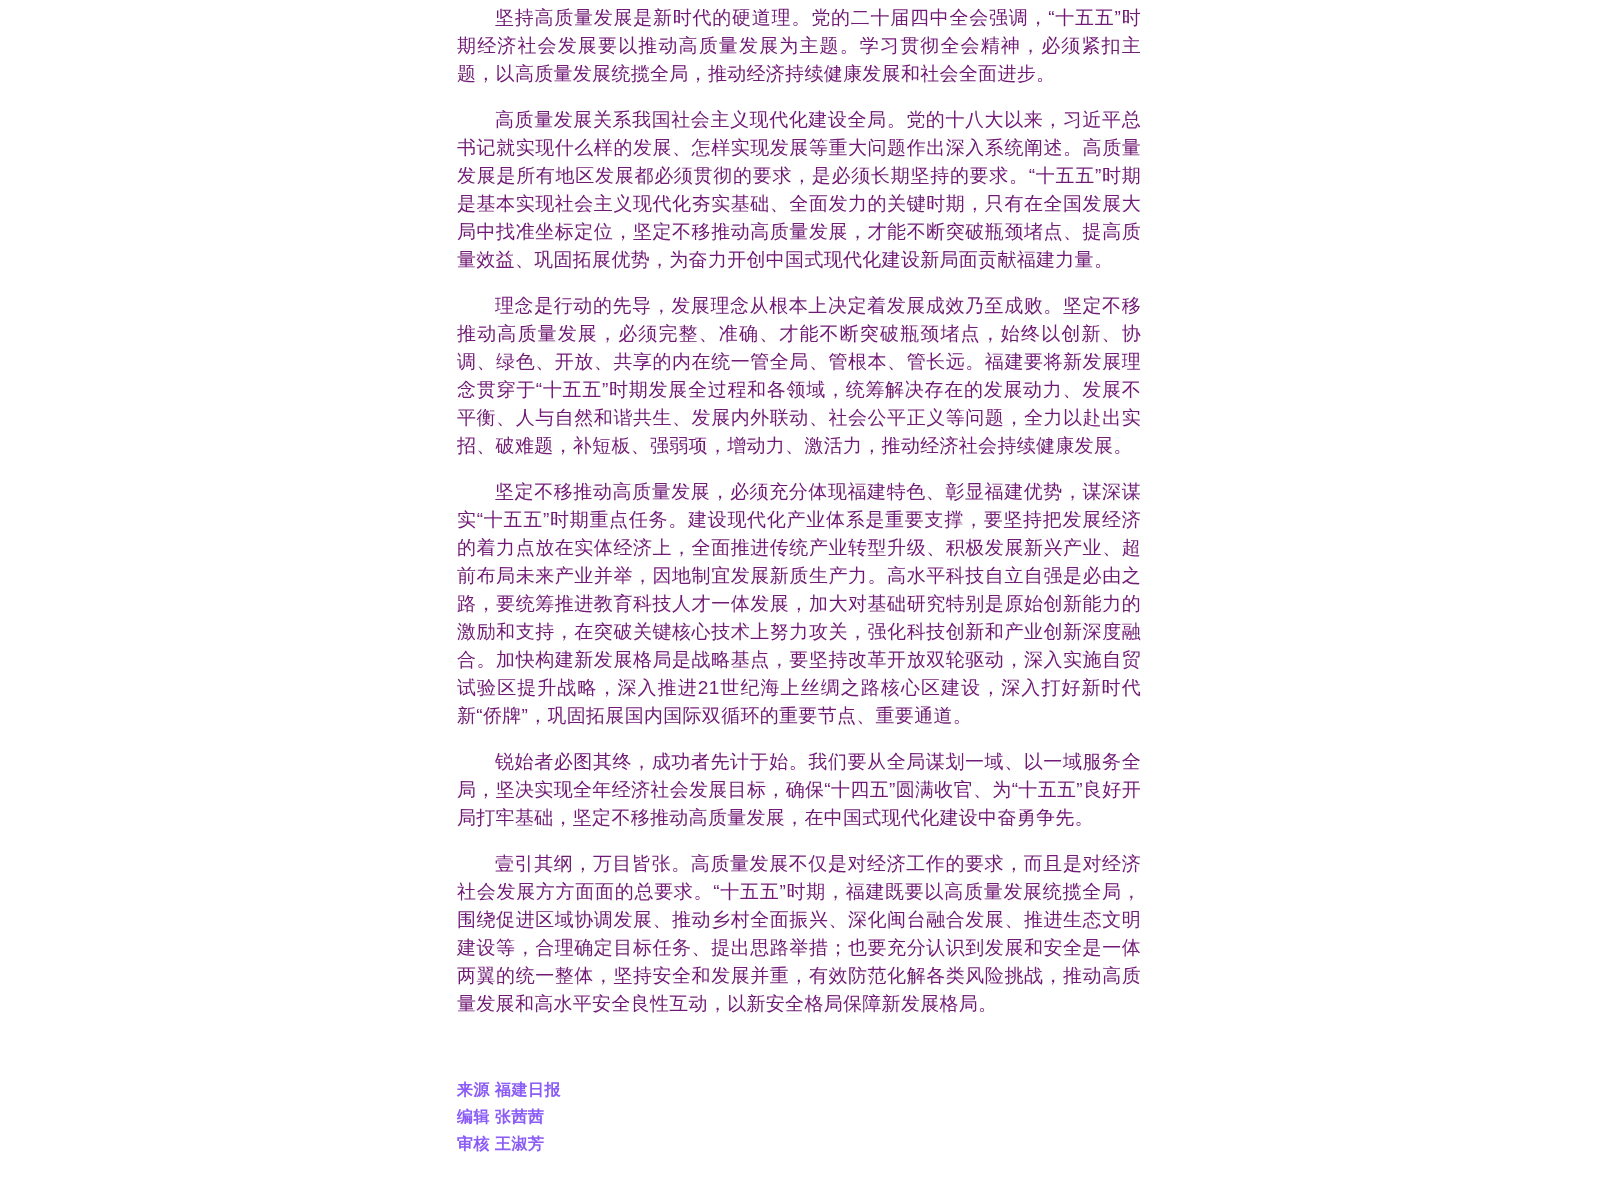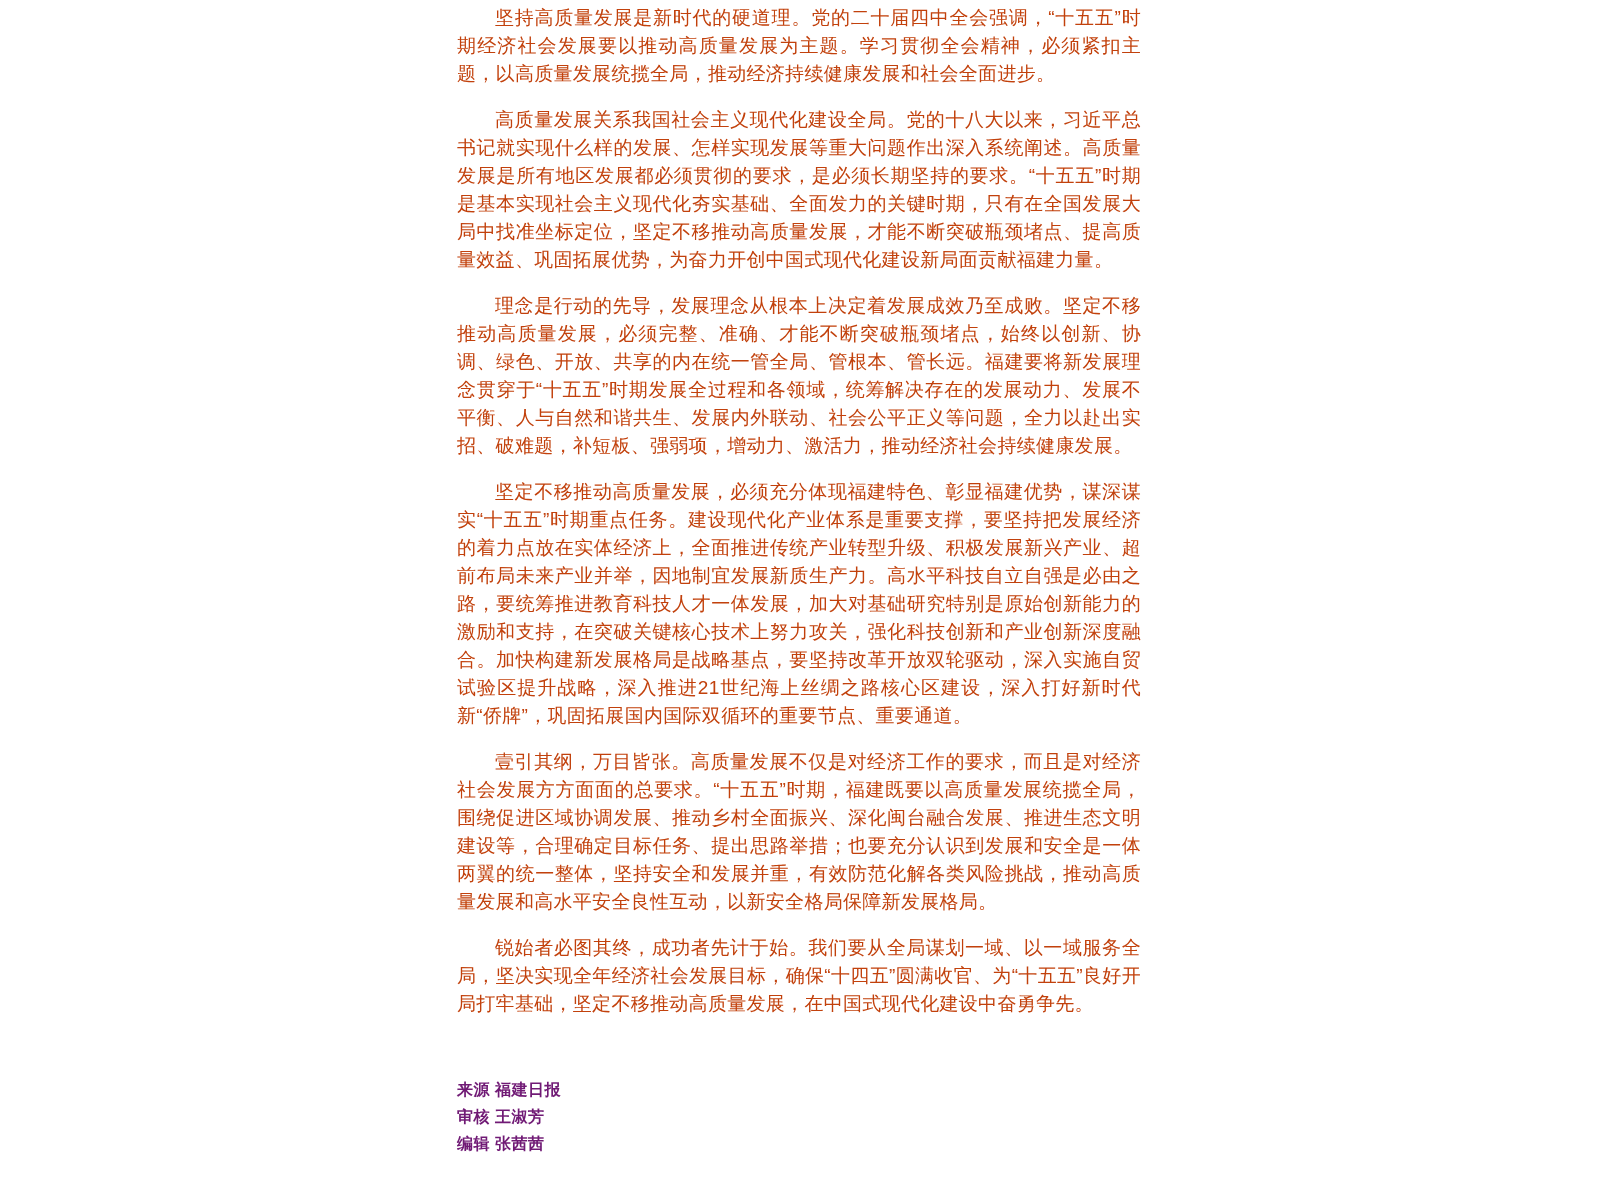--- a/index.html
+++ b/index.html
@@ -15,53 +15,53 @@
   }
   .article-column {
     width: 684px;
     margin: 0 auto;
     padding-top: 4px;
   }
   .article-body p {
     margin: 0 0 18px 0;
     font-size: 19px;
     line-height: 28px;
-    color: #c2410c;
+    color: #701a75;
     text-align: justify;
     text-justify: inter-ideograph;
     text-indent: 2em;
     letter-spacing: 0.3px;
     word-break: break-all;
   }
   .article-footer {
     margin-top: 58px;
   }
   .article-footer .credit-line {
     font-size: 16px;
     line-height: 27px;
     font-weight: bold;
-    color: #701a75;
+    color: #8b5cf6;
     letter-spacing: 0.5px;
   }
 </style>
 </head>
 <body>
 
 <div class="article-column">
 
   <div class="article-body">
 
   <p>坚持高质量发展是新时代的硬道理。党的二十届四中全会强调，“十五五”时期经济社会发展要以推动高质量发展为主题。学习贯彻全会精神，必须紧扣主题，以高质量发展统揽全局，推动经济持续健康发展和社会全面进步。</p>
       <p>高质量发展关系我国社会主义现代化建设全局。党的十八大以来，习近平总书记就实现什么样的发展、怎样实现发展等重大问题作出深入系统阐述。高质量发展是所有地区发展都必须贯彻的要求，是必须长期坚持的要求。“十五五”时期是基本实现社会主义现代化夯实基础、全面发力的关键时期，只有在全国发展大局中找准坐标定位，坚定不移推动高质量发展，才能不断突破瓶颈堵点、提高质量效益、巩固拓展优势，为奋力开创中国式现代化建设新局面贡献福建力量。</p>
       <p>理念是行动的先导，发展理念从根本上决定着发展成效乃至成败。坚定不移推动高质量发展，必须完整、准确、才能不断突破瓶颈堵点，始终以创新、协调、绿色、开放、共享的内在统一管全局、管根本、管长远。福建要将新发展理念贯穿于“十五五”时期发展全过程和各领域，统筹解决存在的发展动力、发展不平衡、人与自然和谐共生、发展内外联动、社会公平正义等问题，全力以赴出实招、破难题，补短板、强弱项，增动力、激活力，推动经济社会持续健康发展。</p>
       <p>坚定不移推动高质量发展，必须充分体现福建特色、彰显福建优势，谋深谋实“十五五”时期重点任务。建设现代化产业体系是重要支撑，要坚持把发展经济的着力点放在实体经济上，全面推进传统产业转型升级、积极发展新兴产业、超前布局未来产业并举，因地制宜发展新质生产力。高水平科技自立自强是必由之路，要统筹推进教育科技人才一体发展，加大对基础研究特别是原始创新能力的激励和支持，在突破关键核心技术上努力攻关，强化科技创新和产业创新深度融合。加快构建新发展格局是战略基点，要坚持改革开放双轮驱动，深入实施自贸试验区提升战略，深入推进21世纪海上丝绸之路核心区建设，深入打好新时代新“侨牌”，巩固拓展国内国际双循环的重要节点、重要通道。</p>
+      <p>锐始者必图其终，成功者先计于始。我们要从全局谋划一域、以一域服务全局，坚决实现全年经济社会发展目标，确保“十四五”圆满收官、为“十五五”良好开局打牢基础，坚定不移推动高质量发展，在中国式现代化建设中奋勇争先。</p>
       <p>壹引其纲，万目皆张。高质量发展不仅是对经济工作的要求，而且是对经济社会发展方方面面的总要求。“十五五”时期，福建既要以高质量发展统揽全局，围绕促进区域协调发展、推动乡村全面振兴、深化闽台融合发展、推进生态文明建设等，合理确定目标任务、提出思路举措；也要充分认识到发展和安全是一体两翼的统一整体，坚持安全和发展并重，有效防范化解各类风险挑战，推动高质量发展和高水平安全良性互动，以新安全格局保障新发展格局。</p>
-      <p>锐始者必图其终，成功者先计于始。我们要从全局谋划一域、以一域服务全局，坚决实现全年经济社会发展目标，确保“十四五”圆满收官、为“十五五”良好开局打牢基础，坚定不移推动高质量发展，在中国式现代化建设中奋勇争先。</p>
     </div>
 
   <div class="article-footer">
 
   <div class="credit-line">来源 福建日报</div>
+      <div class="credit-line">编辑 张茜茜</div>
       <div class="credit-line">审核 王淑芳</div>
-      <div class="credit-line">编辑 张茜茜</div>
     </div>
 
 </div>
 
 </body></html>

